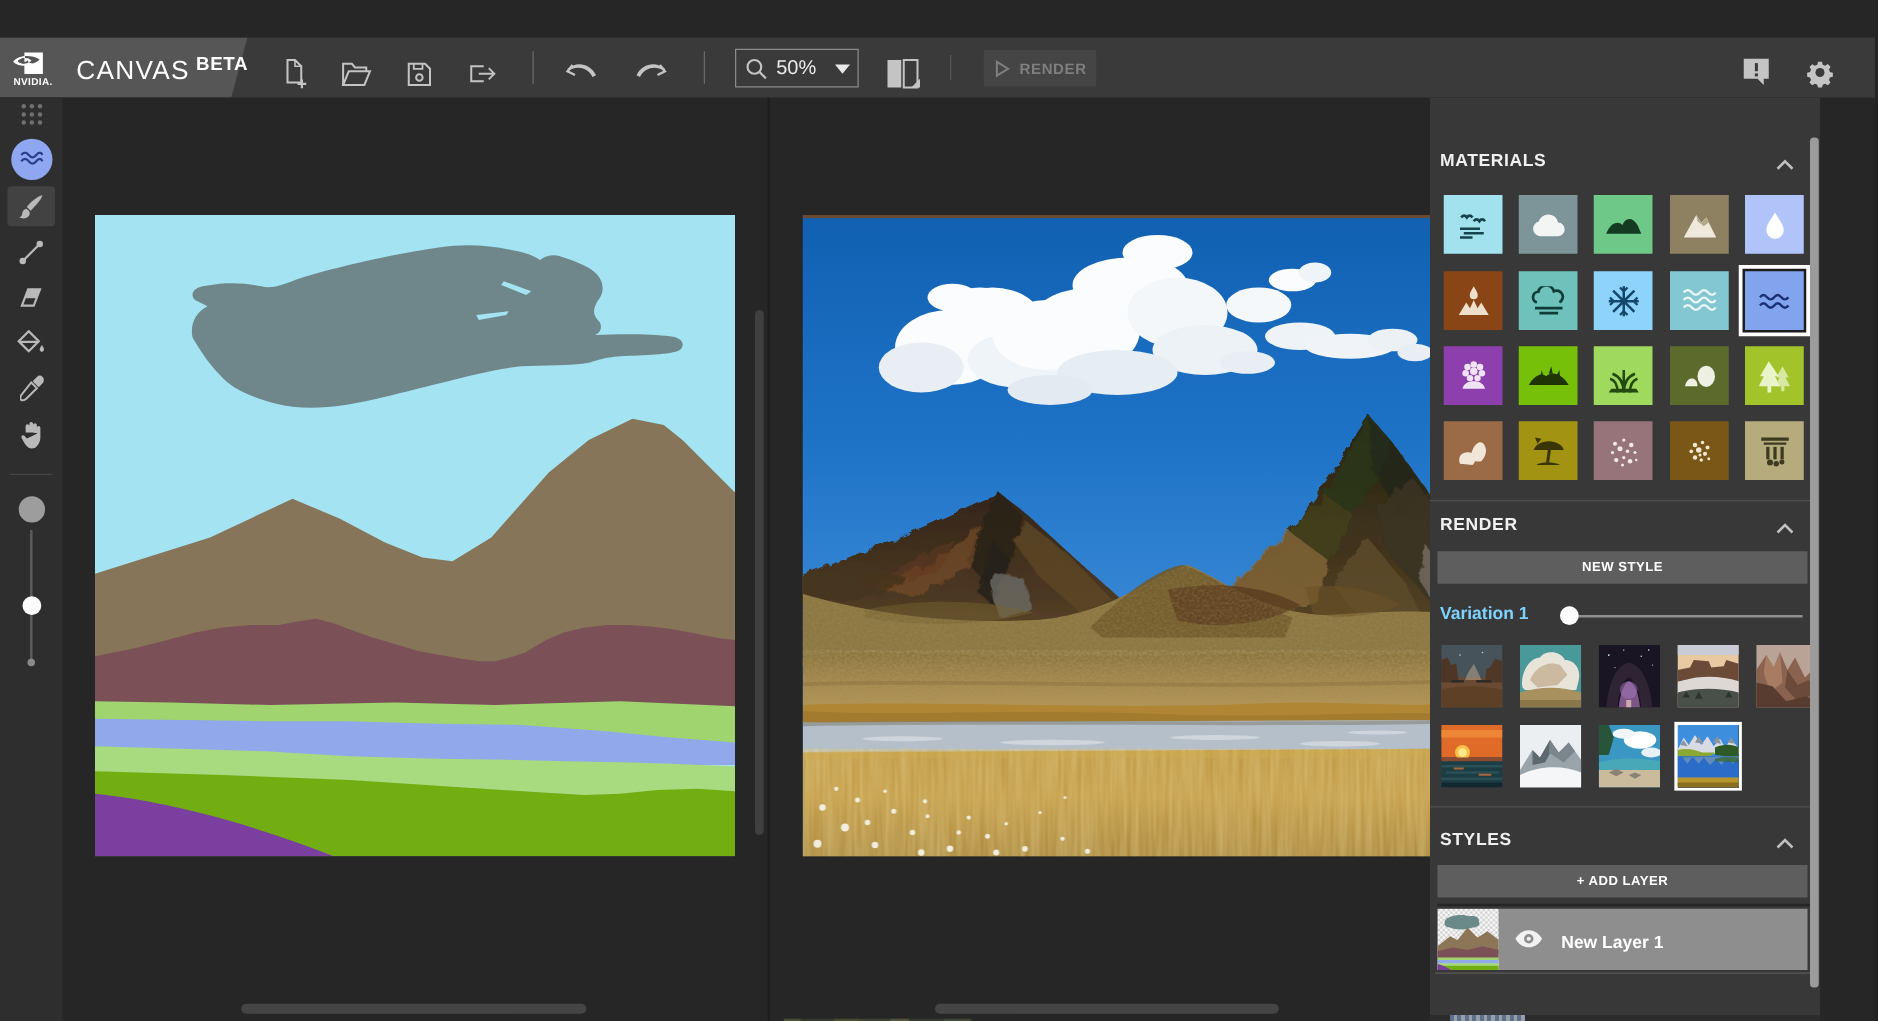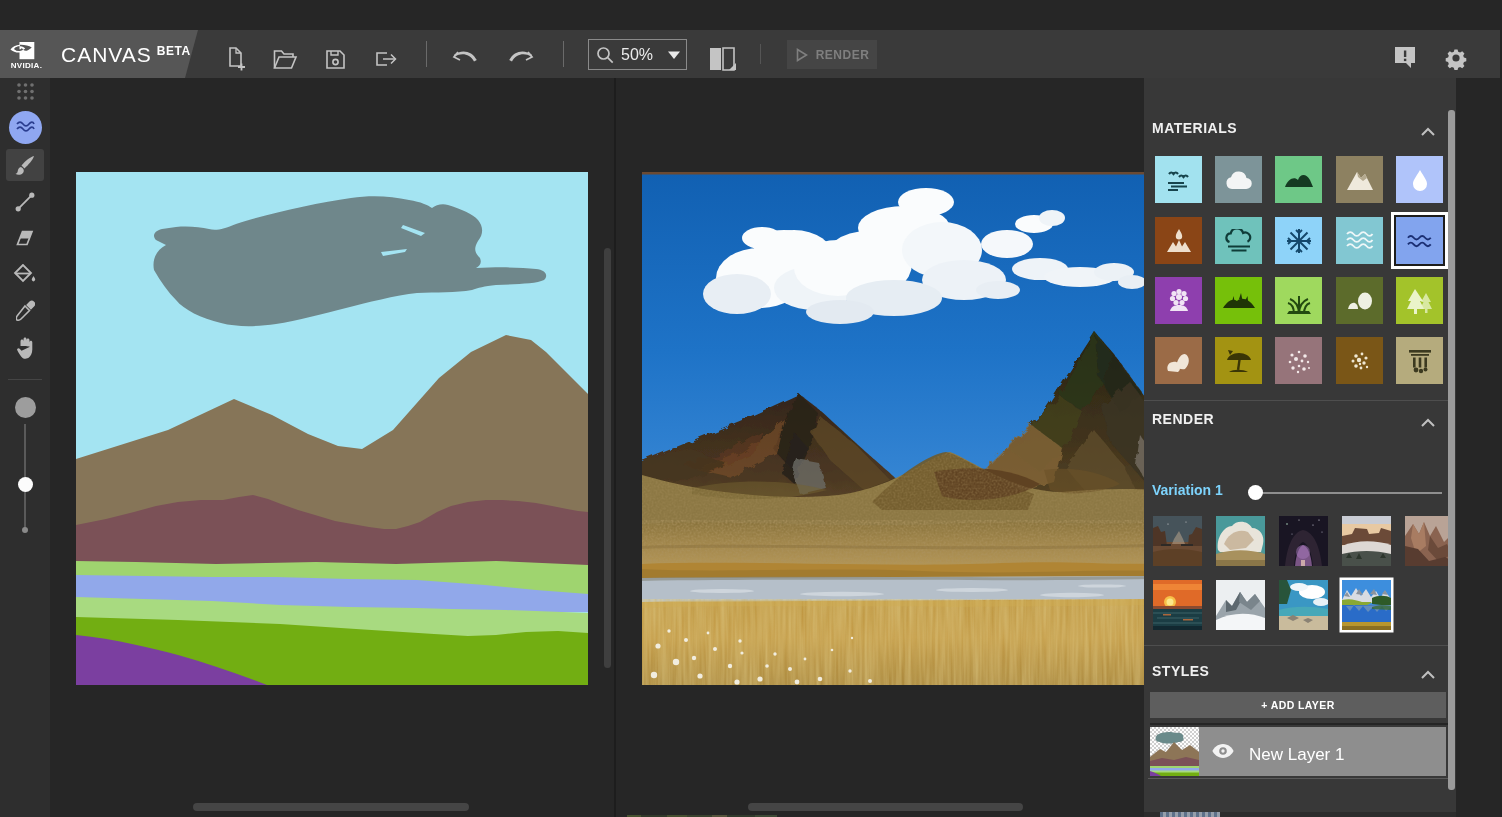--- a/index.html
+++ b/index.html
@@ -28,21 +28,21 @@
 <div id="toolbar">
  <div id="logoblock"></div>
  <svg class="abs" style="left:10px;top:11px" width="38" height="28" viewBox="0 0 38 28">
   <rect x="9.5" y="1" width="14.8" height="17.2" fill="#fff"></rect>
   <g transform="scale(0.603)" fill="#fff">
   <path d="M16.5 6.2 C 9.5 6.8 3.5 10 0.8 14 C 4.5 17.6 10.5 19.6 16.5 19.2 L16.5 16.4 C 12.5 16.6 8.5 15.2 7 13.2 C 8.8 10.6 12.5 9 16.5 8.9 Z"></path>
   <path d="M16.5 8.9 C 12.5 9 8.8 10.6 7 13.2 C 8.5 15.2 12.5 16.6 16.5 16.4 C 18.5 16.2 20.3 15.6 21.8 14.6 L 19.6 11.8 C 18.8 13.4 17 14.2 15.2 13.8 C 13.8 13.4 13 12.4 13.2 12 C 14.2 10.2 15.3 9.3 16.5 8.9 Z M 16.5 8.9 C 20 8.6 23.5 10.2 25.2 13 L 27.8 16 C 31.5 14.4 34.5 12.6 36 10.8 C 31.5 7.4 23.5 5.9 16.5 6.2 Z M 21.8 14.6 C 23.3 15.8 25.3 16.4 27.8 16 L 25.2 13 Z" fill="#565656"></path>
   </g>
   <text x="16.5" y="27" text-anchor="middle" font-family="Liberation Sans,sans-serif" font-size="8" font-weight="bold" fill="#fff" letter-spacing=".3">NVIDIA.</text>
  </svg>
- <div class="abs" style="left:61px;top:13px;color:#fff;font-size:21px;letter-spacing:1px;font-weight:400">CANVAS<span style="font-size:12px;font-weight:bold;vertical-align:7px;letter-spacing:.5px;margin-left:5px">BETA</span></div>
+ <div class="abs" style="left:61px;top:13px;color:#fff;font-size:21px;letter-spacing:1px;font-weight:400">CANVAS<span style="font-size:15px;font-weight:bold;vertical-align:7px;letter-spacing:.5px;margin-left:5px">BETA</span></div>
  <svg class="tbico" style="left:224px;width:26px" width="26" height="48" viewBox="0 0 26 48" fill="none" stroke="#c4c4c4" stroke-width="1.6">
         <path d="M6 36h11V23l-5-5H6z" fill="none"></path>
         <path d="M12 18v5h5" stroke-width="1.3"></path>
         <path d="M17.5 33.5v7M14 37h7" stroke-width="1.8"></path>
       </svg>
  <svg class="tbico" style="left:271px;width:28px" width="28" height="48" viewBox="0 0 28 48" fill="none" stroke="#c4c4c4" stroke-width="1.6">
         <path d="M3.5 38V21h7l2.5 3h9v3"></path>
         <path d="M3.5 38l4.5-11h17l-4.5 11z"></path>
       </svg>
  <svg class="tbico" style="left:323px;width:25px" width="25" height="48" viewBox="0 0 25 48" fill="none" stroke="#c4c4c4" stroke-width="1.6">
@@ -486,20 +486,21 @@
           <circle cx="9" cy="22" r="2.4"></circle>
           <circle cx="14" cy="23" r="2.2"></circle>
           <circle cx="18.5" cy="21.5" r="2"></circle>
         </svg>
       </div>
  <div class="abs" style="left:315px;top:150px;width:5px;height:23px;background:#42553a"></div>
  <div class="abs" style="left:315px;top:210px;width:5px;height:26px;background:#5c703a"></div>
  <div class="abs" style="left:315px;top:266px;width:5px;height:24px;background:#767252"></div>
  <div class="sepline" style="top:322px"></div>
  <div class="hdr" style="top:333px">RENDER</div>
+ <div class="pbtn" style="top:363px">NEW STYLE</div>
  <div class="abs" style="left:8px;top:404px;color:#7dd3fc;font-size:14px;font-weight:bold">Variation 1</div>
  <div class="abs" style="left:115px;top:414px;width:183px;height:2px;background:#8f8f8f"></div>
  <div class="abs" style="left:104px;top:407px;width:15px;height:15px;border-radius:50%;background:#fff"></div>
 
  <svg class="sthumb" style="left:9px;top:438px" viewBox="0 0 49 50">
         <rect width="49" height="50" fill="#46535a"></rect>
         <rect y="26" width="49" height="24" fill="#6a4a33"></rect>
         <path d="M21 23l5-8 4 8 2 5H19z" fill="#b8a48c" opacity=".55"></path>
         <path d="M0 30V12l5-2 3 6 4-1 2 15z" fill="#4e3526"></path>
         <path d="M49 30V13l-6-2-4 7-3 1-1 11z" fill="#503828"></path>
@@ -606,19 +607,19 @@
         <path d="M0 43.5h49v2.5H0z" fill="#a8da80"></path>
         <path d="M0 45.5h49v3.5H0z" fill="#72ae12"></path>
   <path d="M0 44c4 1 8 3 11 5H0z" fill="#7b3fa0"></path>
  </svg>
  <svg class="abs" style="left:67px;top:664px" width="24" height="18" viewBox="0 0 22 17">
         <path d="M11 2C6 2 2.5 5.5 1 8.5 2.5 11.5 6 15 11 15s8.5-3.5 10-6.5C19.5 5.5 16 2 11 2z" fill="#f2f2f2"></path>
         <circle cx="11" cy="8.5" r="4.4" fill="#8e8e8e"></circle>
         <circle cx="11" cy="8.5" r="4.4" fill="none" stroke="#f2f2f2" stroke-width="1.6"></circle>
         <circle cx="11" cy="8.5" r="1.6" fill="#f2f2f2"></circle>
       </svg>
- <div class="abs" style="left:105px;top:667px;color:#fff;font-size:17px;font-weight:normal">New Layer 1</div>
+ <div class="abs" style="left:105px;top:667px;color:#fff;font-size:14px;font-weight:bold">New Layer 1</div>
  <div class="abs" style="left:4px;top:700px;width:305px;height:1px;background:#5a5a5a"></div>
  <div class="abs" style="left:304px;top:32px;width:7px;height:680px;border-radius:3px;background:#9b9b9b"></div>
  <div class="abs" style="left:0;top:734px;width:320px;height:5px;background:#2c2c2c"></div>
  <div class="abs" style="left:16px;top:734px;width:60px;height:5px;background:repeating-linear-gradient(90deg,#6e87a8 0 3px,#b8c4d4 3px 6px);opacity:.75"></div>
 </div>
 <div class="abs" style="left:1500px;top:30px;width:2px;height:787px;background:#232323"></div>
 </div>
 </body></html>

